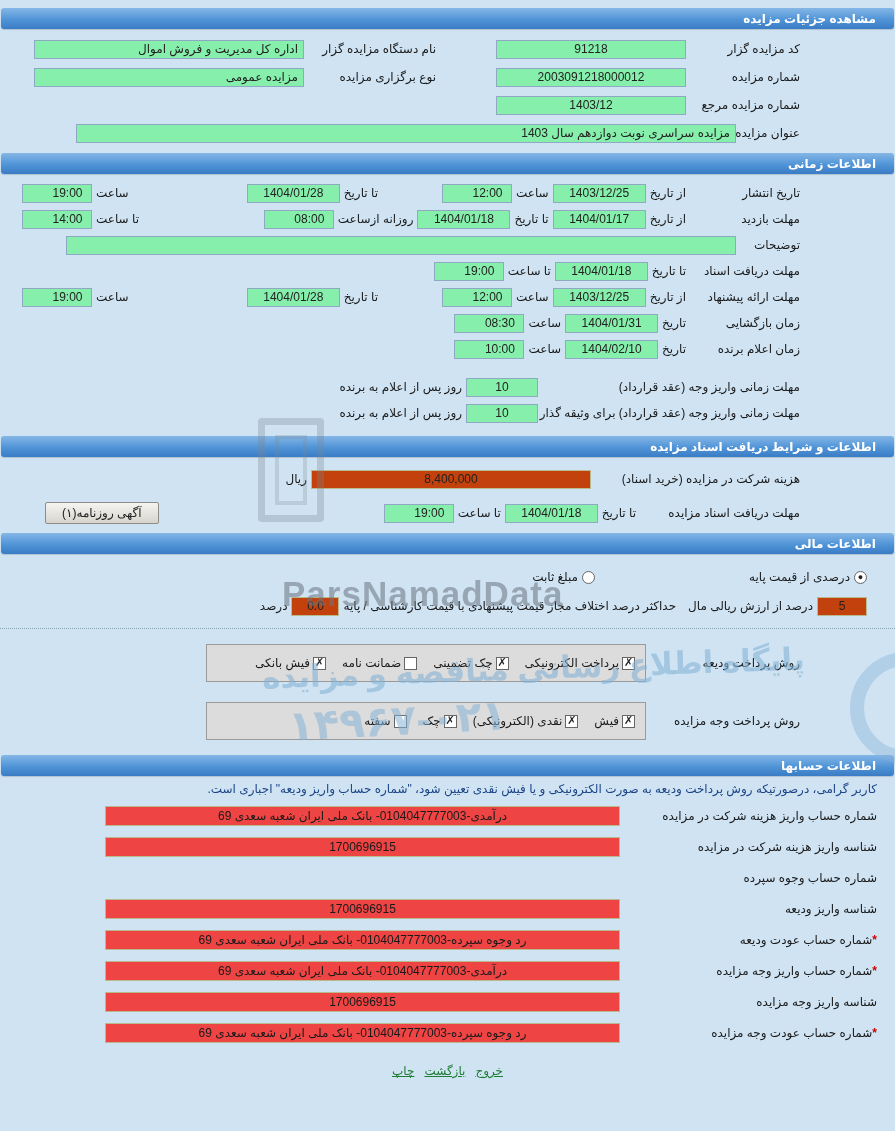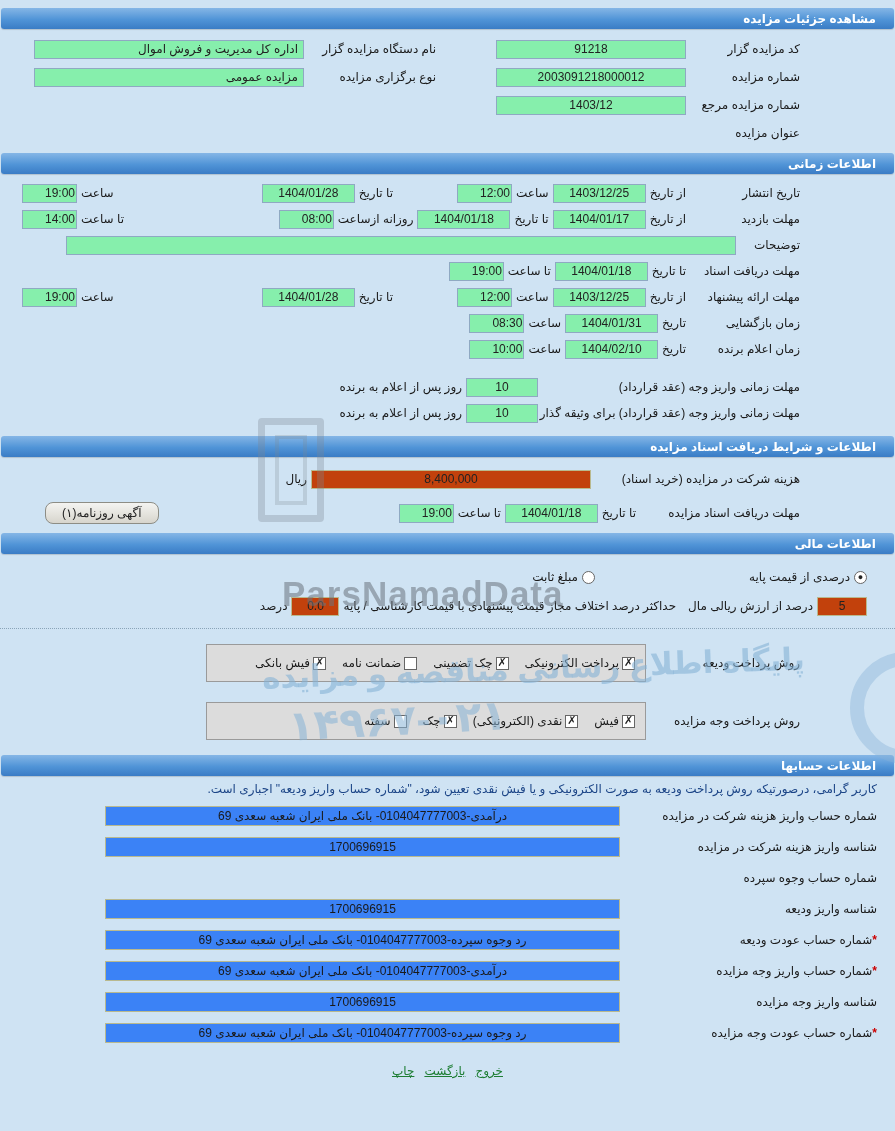--- a/index.html
+++ b/index.html
@@ -32,30 +32,30 @@
   .mr60 { margin-right:60px; }
   .mr8  { margin-right:8px; }
   .inp {
     height:19px; background:#86efac; border:1px solid #8fa9c2;
     display:inline-flex; align-items:center; justify-content:center;
     direction:ltr; font-size:12px; color:#222; flex-shrink:0; white-space:nowrap;
   }
   .txt { direction:rtl; justify-content:flex-start; padding:0 5px; }
   .yel { background:#c2410c; border-color:#b9b98e; }
   .w195 { width:190px; } .w270 { width:270px; } .w660 { width:660px; }
-  .date { width:93px; } .time { width:55px;padding-left:21px; } .w72 { width:72px; }
+  .date { width:93px; } .time { width:70px;padding-left:21px; } .w72 { width:72px; }
   .w280 { width:280px; } .w50 { width:50px; } .w48 { width:48px;text-align:right; }
   .wide-desc { width:670px; }
   .endgrp { display:flex; align-items:center; column-gap:4px; margin-right:auto; }
   .padL22 { padding-left:22px; }
   .padL45 { padding-left:45px; }
   .gbtn {
     height:22px; padding:0 16px;
     background:linear-gradient(#f4f4f1,#d7d5cd);
-    border:1px solid #8d8d85; border-radius:8px;
+    border:1px solid #8d8d85; border-radius:2px;
     display:inline-flex; align-items:center; font-size:12px; color:#222;
     cursor:pointer; white-space:nowrap;
   }
   .gbox {
     width:440px; height:38px; background:#dcdcdc; border:1px solid #9a9a9a;
     display:flex; align-items:center; column-gap:16px; padding:0 10px; flex-shrink:0;
   }
   .cbitem { display:flex; align-items:center; column-gap:3px; white-space:nowrap; }
   .cb {
     width:13px; height:13px; background:#fff; border:1px solid #666;
@@ -68,21 +68,21 @@
     display:inline-flex; align-items:center; justify-content:center; flex-shrink:0;
   }
   .rad i { font-size:9px; }
   .dotsep { border-top:1px dotted #8aa4b8; margin:8px 0; }
   .fin-pad28 { padding-right:28px; }
   .notice { padding:6px 18px 2px; color:#1c4587; height:24px; white-space:nowrap; position:relative; z-index:1; }
   .arow { display:flex; align-items:center; height:31px; padding-right:18px; column-gap:4px; position:relative; z-index:1; }
   .albl { width:253px; flex-shrink:0; white-space:nowrap; }
   .star { color:#cc0000; font-weight:bold; }
   .ainp {
-    width:515px; height:20px; background:#3b82f6; border:1px solid #b9b98e;
+    width:515px; height:20px; background:#ef4444; border:1px solid #b9b98e;
     display:inline-flex; align-items:center; justify-content:center;
     direction:rtl; white-space:nowrap; font-size:12px;
   }
   .footer { display:flex; justify-content:center; column-gap:10px; margin-top:16px; position:relative; z-index:1; }
   .flink { color:#1e7e34; text-decoration:underline; cursor:pointer; font-size:12px; }
   
   .wm { position:absolute; inset:0; pointer-events:none; z-index:6; }
   .wm-logo {
     position:absolute; left:258px; top:418px; width:66px; height:104px;
     border:7px solid rgba(125,135,145,.32); border-radius:4px;
@@ -130,20 +130,21 @@
     <span class="inp w195">2003091218000012</span>
     <span class="lbl w128 mr56">نوع برگزاری مزایده</span>
     <span class="inp w270 txt">مزایده عمومی</span>
   </div>
   <div class="frow h28">
     <span class="lbl w110">شماره مزایده مرجع</span>
     <span class="inp w195">1403/12</span>
   </div>
   <div class="frow h28">
     <span class="lbl w60">عنوان مزایده</span>
+    <span class="inp w660 txt">مزایده سراسری نوبت دوازدهم سال 1403</span>
   </div>
 </div>
 
 <div class="bar">
   <span>اطلاعات زمانی</span>
 </div>
 <div class="sec pt6">
 
   <div class="frow padL22">
     <span class="lbl w110">تاریخ انتشار</span>

